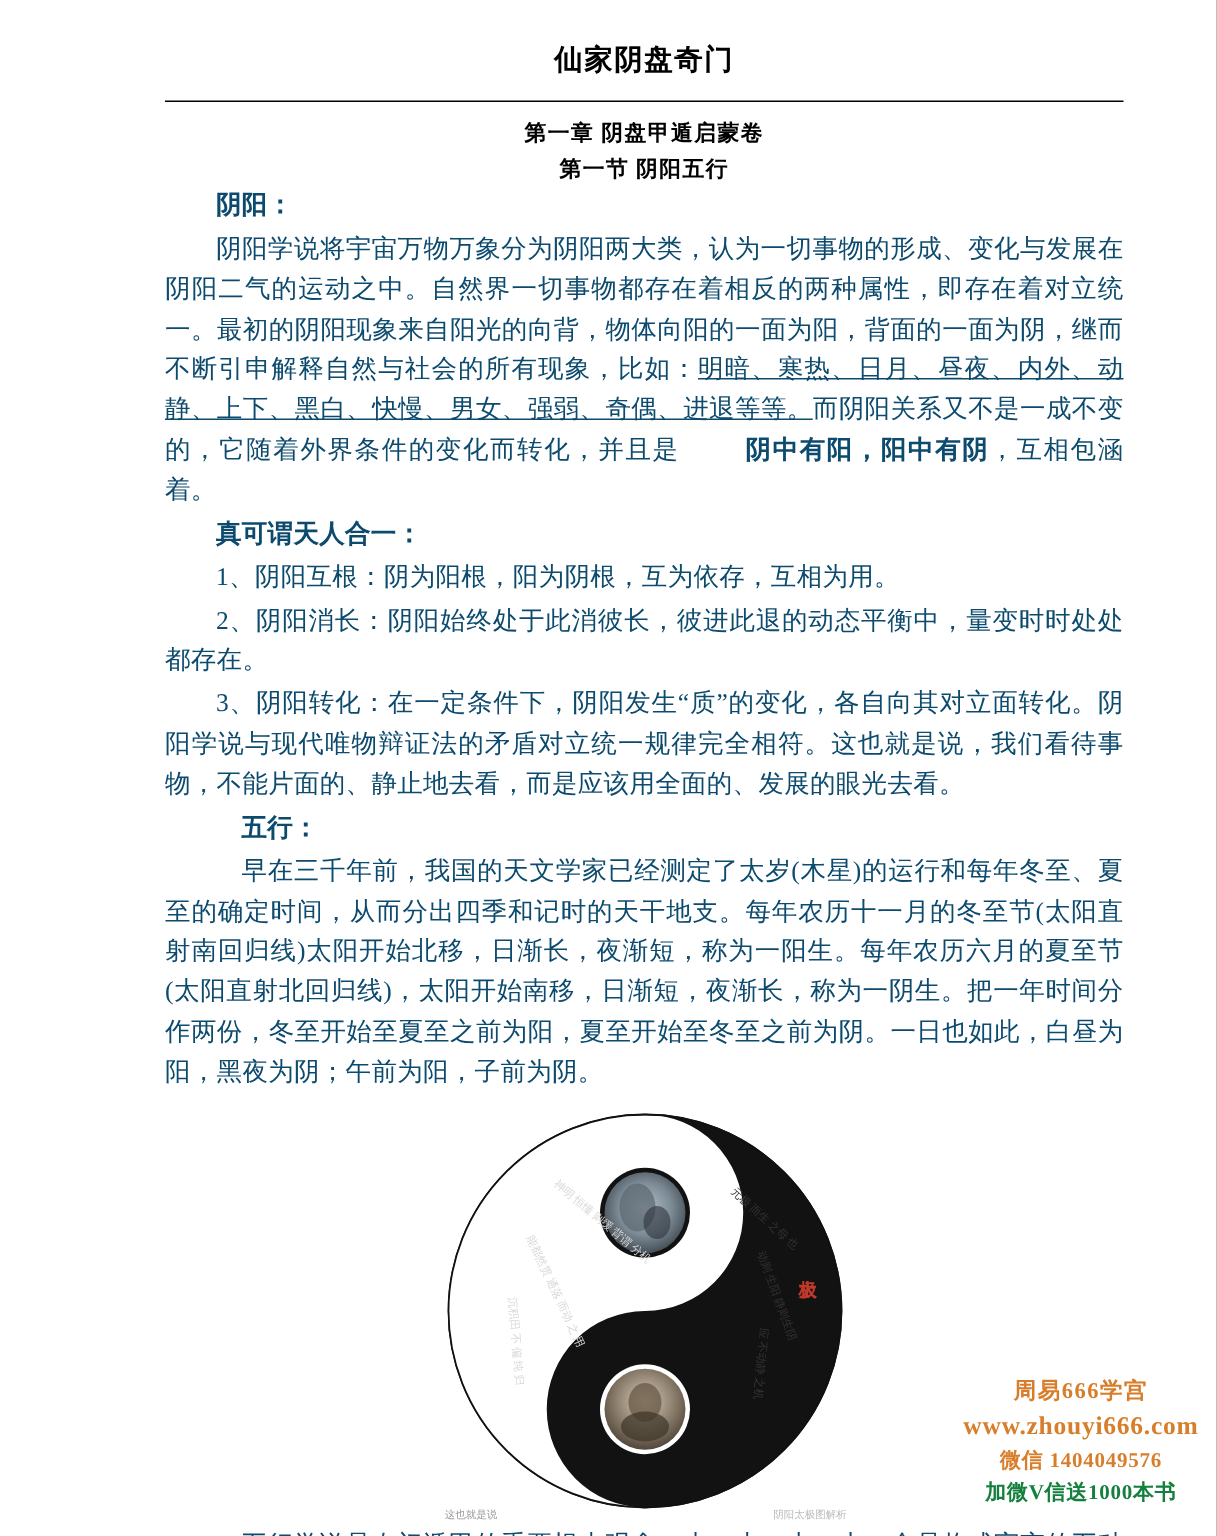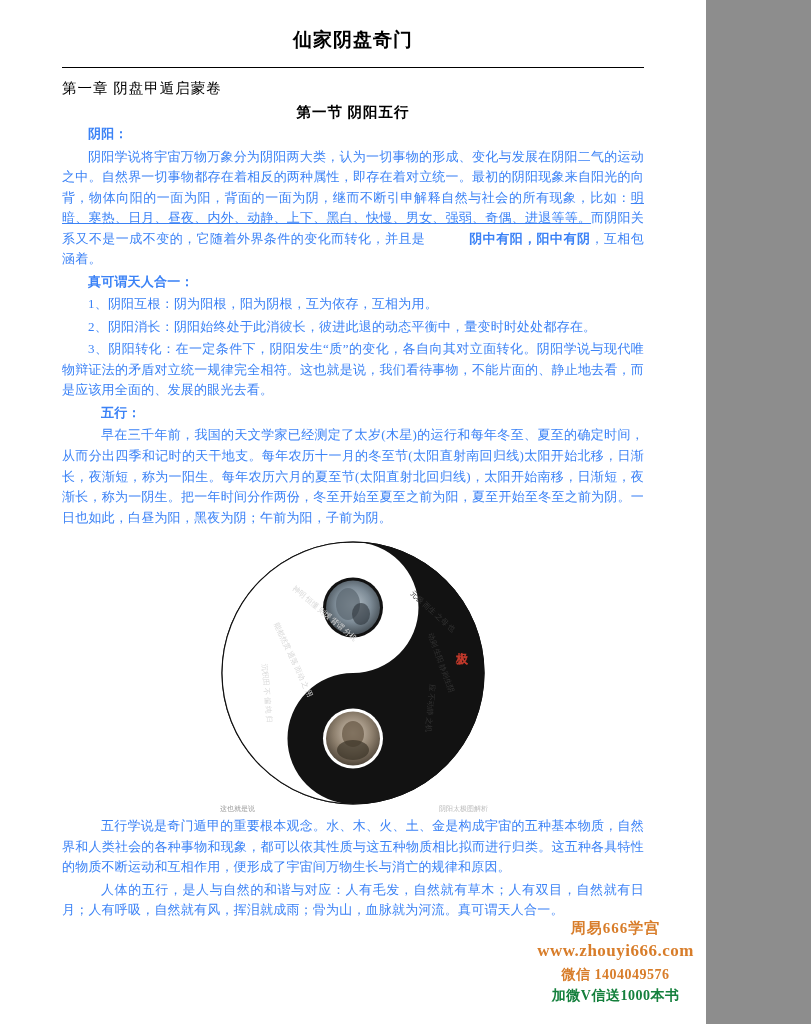--- a/index.html
+++ b/index.html
@@ -5,62 +5,63 @@
   html, body {
     margin: 0;
     padding: 0;
     background: #8d8d8d;
   }
   body {
     font-family: "Liberation Serif", "DejaVu Serif", serif;
   }
   .page {
     position: relative;
-    width: 706px;
+    width: 811px;
     height: 1024px;
     background: #ffffff;
     overflow: hidden;
     box-sizing: border-box;
+    padding-left: 48px;
   }
   .doc-title {
     text-align: center;
     font-size: 19px;
     font-weight: bold;
     letter-spacing: 1px;
     margin: 27px 0 0 0;
     color: #000;
   }
   .content {
     position: relative;
     margin: 14px 62px 0 62px;
     border-top: 1px solid #000;
     padding-top: 9px;
   }
   .chapter-line {
-    text-align: left;
+    text-align: center;
     font-size: 14.5px;
-    font-weight: normal;
+    font-weight: bold;
     letter-spacing: 1px;
     margin: 2px 0 0 0;
     color: #000;
   }
   .section-line {
     text-align: center;
     font-size: 14.5px;
     font-weight: bold;
     letter-spacing: 1px;
     margin: 5px 0 2px 0;
     color: #000;
   }
   p.para {
-    font-size: 13px;
+    font-size: 17px;
     line-height: 1.58;
     margin: 2px 0;
     text-align: justify;
-    color: #3b82f6;
+    color: #0c4a6e;
     letter-spacing: 0.2px;
   }
   p.indent1 { text-indent: 2em; }
   p.indent-sub { text-indent: 2em; }
   .bold { font-weight: bold; margin-left: 44px; }
   .underline { text-decoration: underline; }
   .yinyang-wrap {
     display: flex;
     justify-content: center;
     align-items: center;

